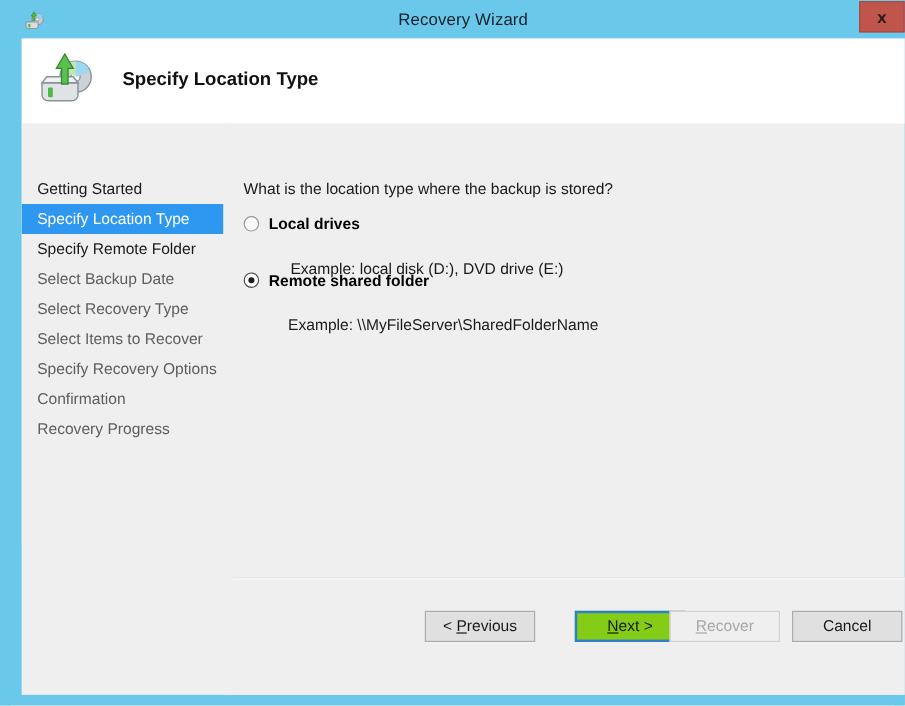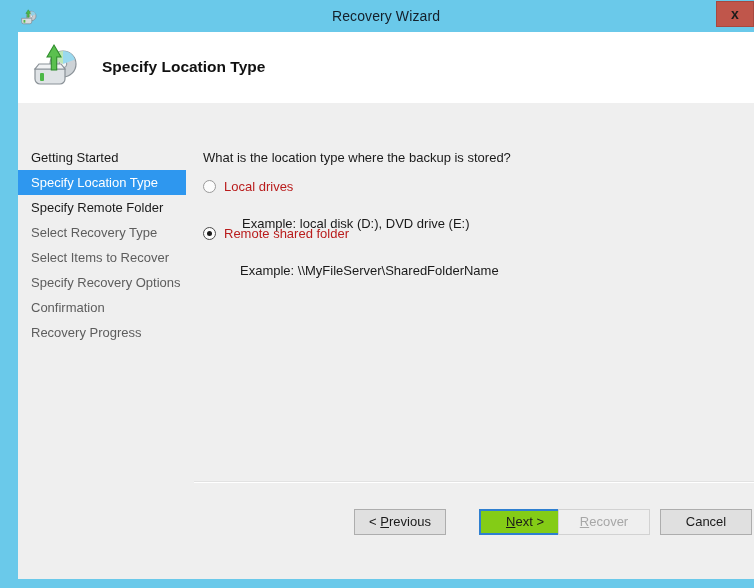--- a/index.html
+++ b/index.html
@@ -154,22 +154,23 @@
     position: absolute;
     left: 17px;
     top: 47px;
     font-size: 13px;
     color: #1a1a1a;
   }
   .radio-row {
     position: absolute;
     left: 17px;
     font-size: 13px;
-    color: #b91c1c;
+    color: #000000;
     cursor: default;
+    font-weight: bold;
   }
   .radio-row.opt1 { top: 76px; }
   .radio-row.opt2 { top: 123px; }
   .radio-mark {
     display: inline-block;
     width: 13px;
     height: 13px;
     border-radius: 50%;
     border: 1px solid #9a9a9a;
     background: #fcfcfc;
@@ -282,20 +283,21 @@
         <path d="M20 17 l7 -12 l7 12 h-4.3 v13 h-5.4 v-13 z" fill="#5bc04f" stroke="#2f8c2c" stroke-width="1.1"></path>
       </svg>
       <div class="header-title">Specify Location Type</div>
     </div>
 
     <div class="sidebar">
       <div class="nav-list">
         <div class="nav-item done">Getting Started</div>
         <div class="nav-item active">Specify Location Type</div>
         <div class="nav-item next">Specify Remote Folder</div>
+        <div class="nav-item">Select Backup Date</div>
         <div class="nav-item">Select Recovery Type</div>
         <div class="nav-item">Select Items to Recover</div>
         <div class="nav-item">Specify Recovery Options</div>
         <div class="nav-item">Confirmation</div>
         <div class="nav-item">Recovery Progress</div>
       </div>
     </div>
 
     <div class="content">
       <div class="question">What is the location type where the backup is stored?</div>

